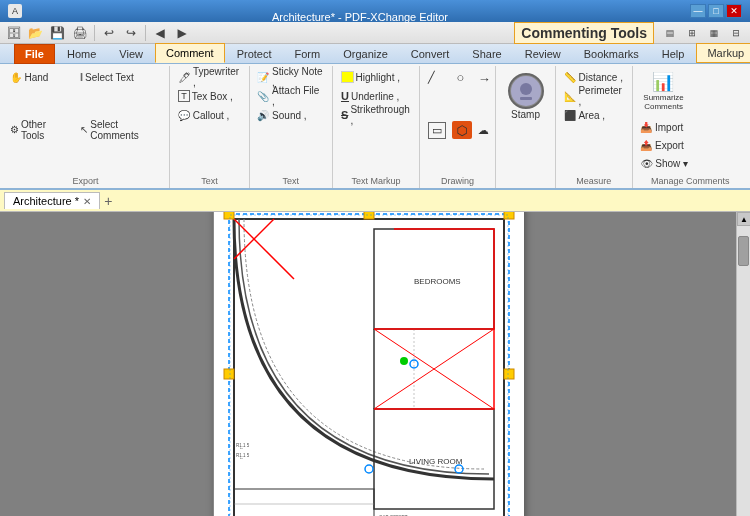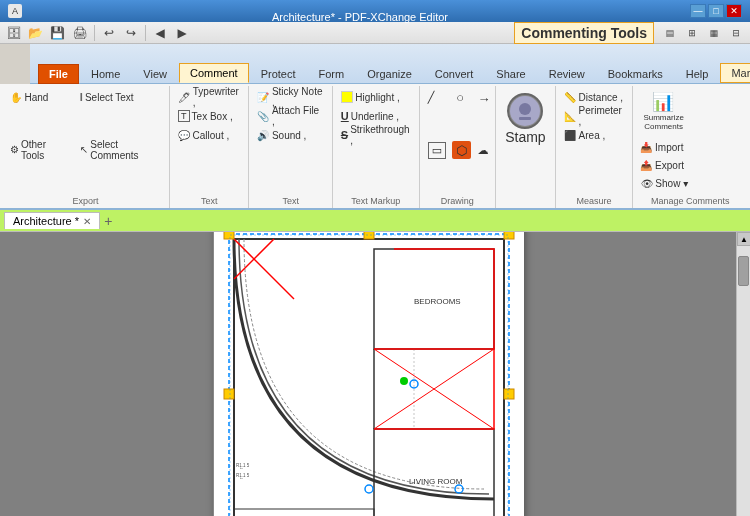--- a/index.html
+++ b/index.html
@@ -40,27 +40,26 @@
       display: flex; align-items: center; justify-content: center;
       border: 1px solid transparent;
       cursor: pointer;
       font-size: 12px;
       color: #444;
     }
     .qat-sep { width: 1px; height: 16px; background: #bbb; margin: 0 2px; }
 
     
     .ribbon-tabs {
-      height: 40px;
+      height: 20px;
       background: linear-gradient(to bottom, #dce8f5, #c5d9ef);
       display: flex;
       align-items: flex-end;
-      padding-left: 8px;
+      padding-left: 14px;
       border-bottom: 1px solid #8db3d6;
-      margin-left: 30px;
     }
     .ribbon-tab {
       padding: 3px 10px;
       font-size: 11px;
       cursor: pointer;
       border: 1px solid transparent;
       border-bottom: none;
       color: #333;
       background: transparent;
       margin-right: 1px;
@@ -158,21 +157,21 @@
     .tools-group-content {
       display: grid;
       grid-template-columns: auto auto;
       gap: 1px;
       padding-bottom: 14px;
     }
 
     
     .doc-tabs-bar {
       height: 22px;
-      background: #bef264;
+      background: #fef9c3;
       display: flex;
       align-items: center;
       border-bottom: 1px solid #bbb;
       padding: 0 4px;
     }
     .doc-tab {
       display: flex;
       align-items: center;
       padding: 2px 8px;
       background: #f0f0f0;
@@ -404,21 +403,21 @@
     <div class="ribbon-group-content" style="padding-bottom:14px;justify-content:center;width:100%;">
       <div class="ribbon-btn large" style="flex-direction:column;">
         <div style="width:36px;height:36px;border-radius:50%;background:#888;border:2px solid #666;display:flex;align-items:center;justify-content:center;overflow:hidden;">
           <div style="width:30px;height:30px;border-radius:50%;background:#a8a8c8;display:flex;align-items:center;justify-content:center;">
             <svg width="24" height="24" viewBox="0 0 24 24">
               <circle cx="12" cy="10" r="6" fill="#7878a0"></circle>
               <rect x="6" y="18" width="12" height="3" rx="1" fill="#7878a0"></rect>
             </svg>
           </div>
         </div>
-        <span style="font-size:14px;">Stamp</span>
+        <span style="font-size:10px;">Stamp</span>
       </div>
     </div>
   </div>
 
   <div class="ribbon-group">
     <div class="ribbon-group-content" style="flex-direction:column;gap:1px;">
       <div class="ribbon-btn-small">
         <span>📏</span>
         <span>Distance ,</span>
       </div>

